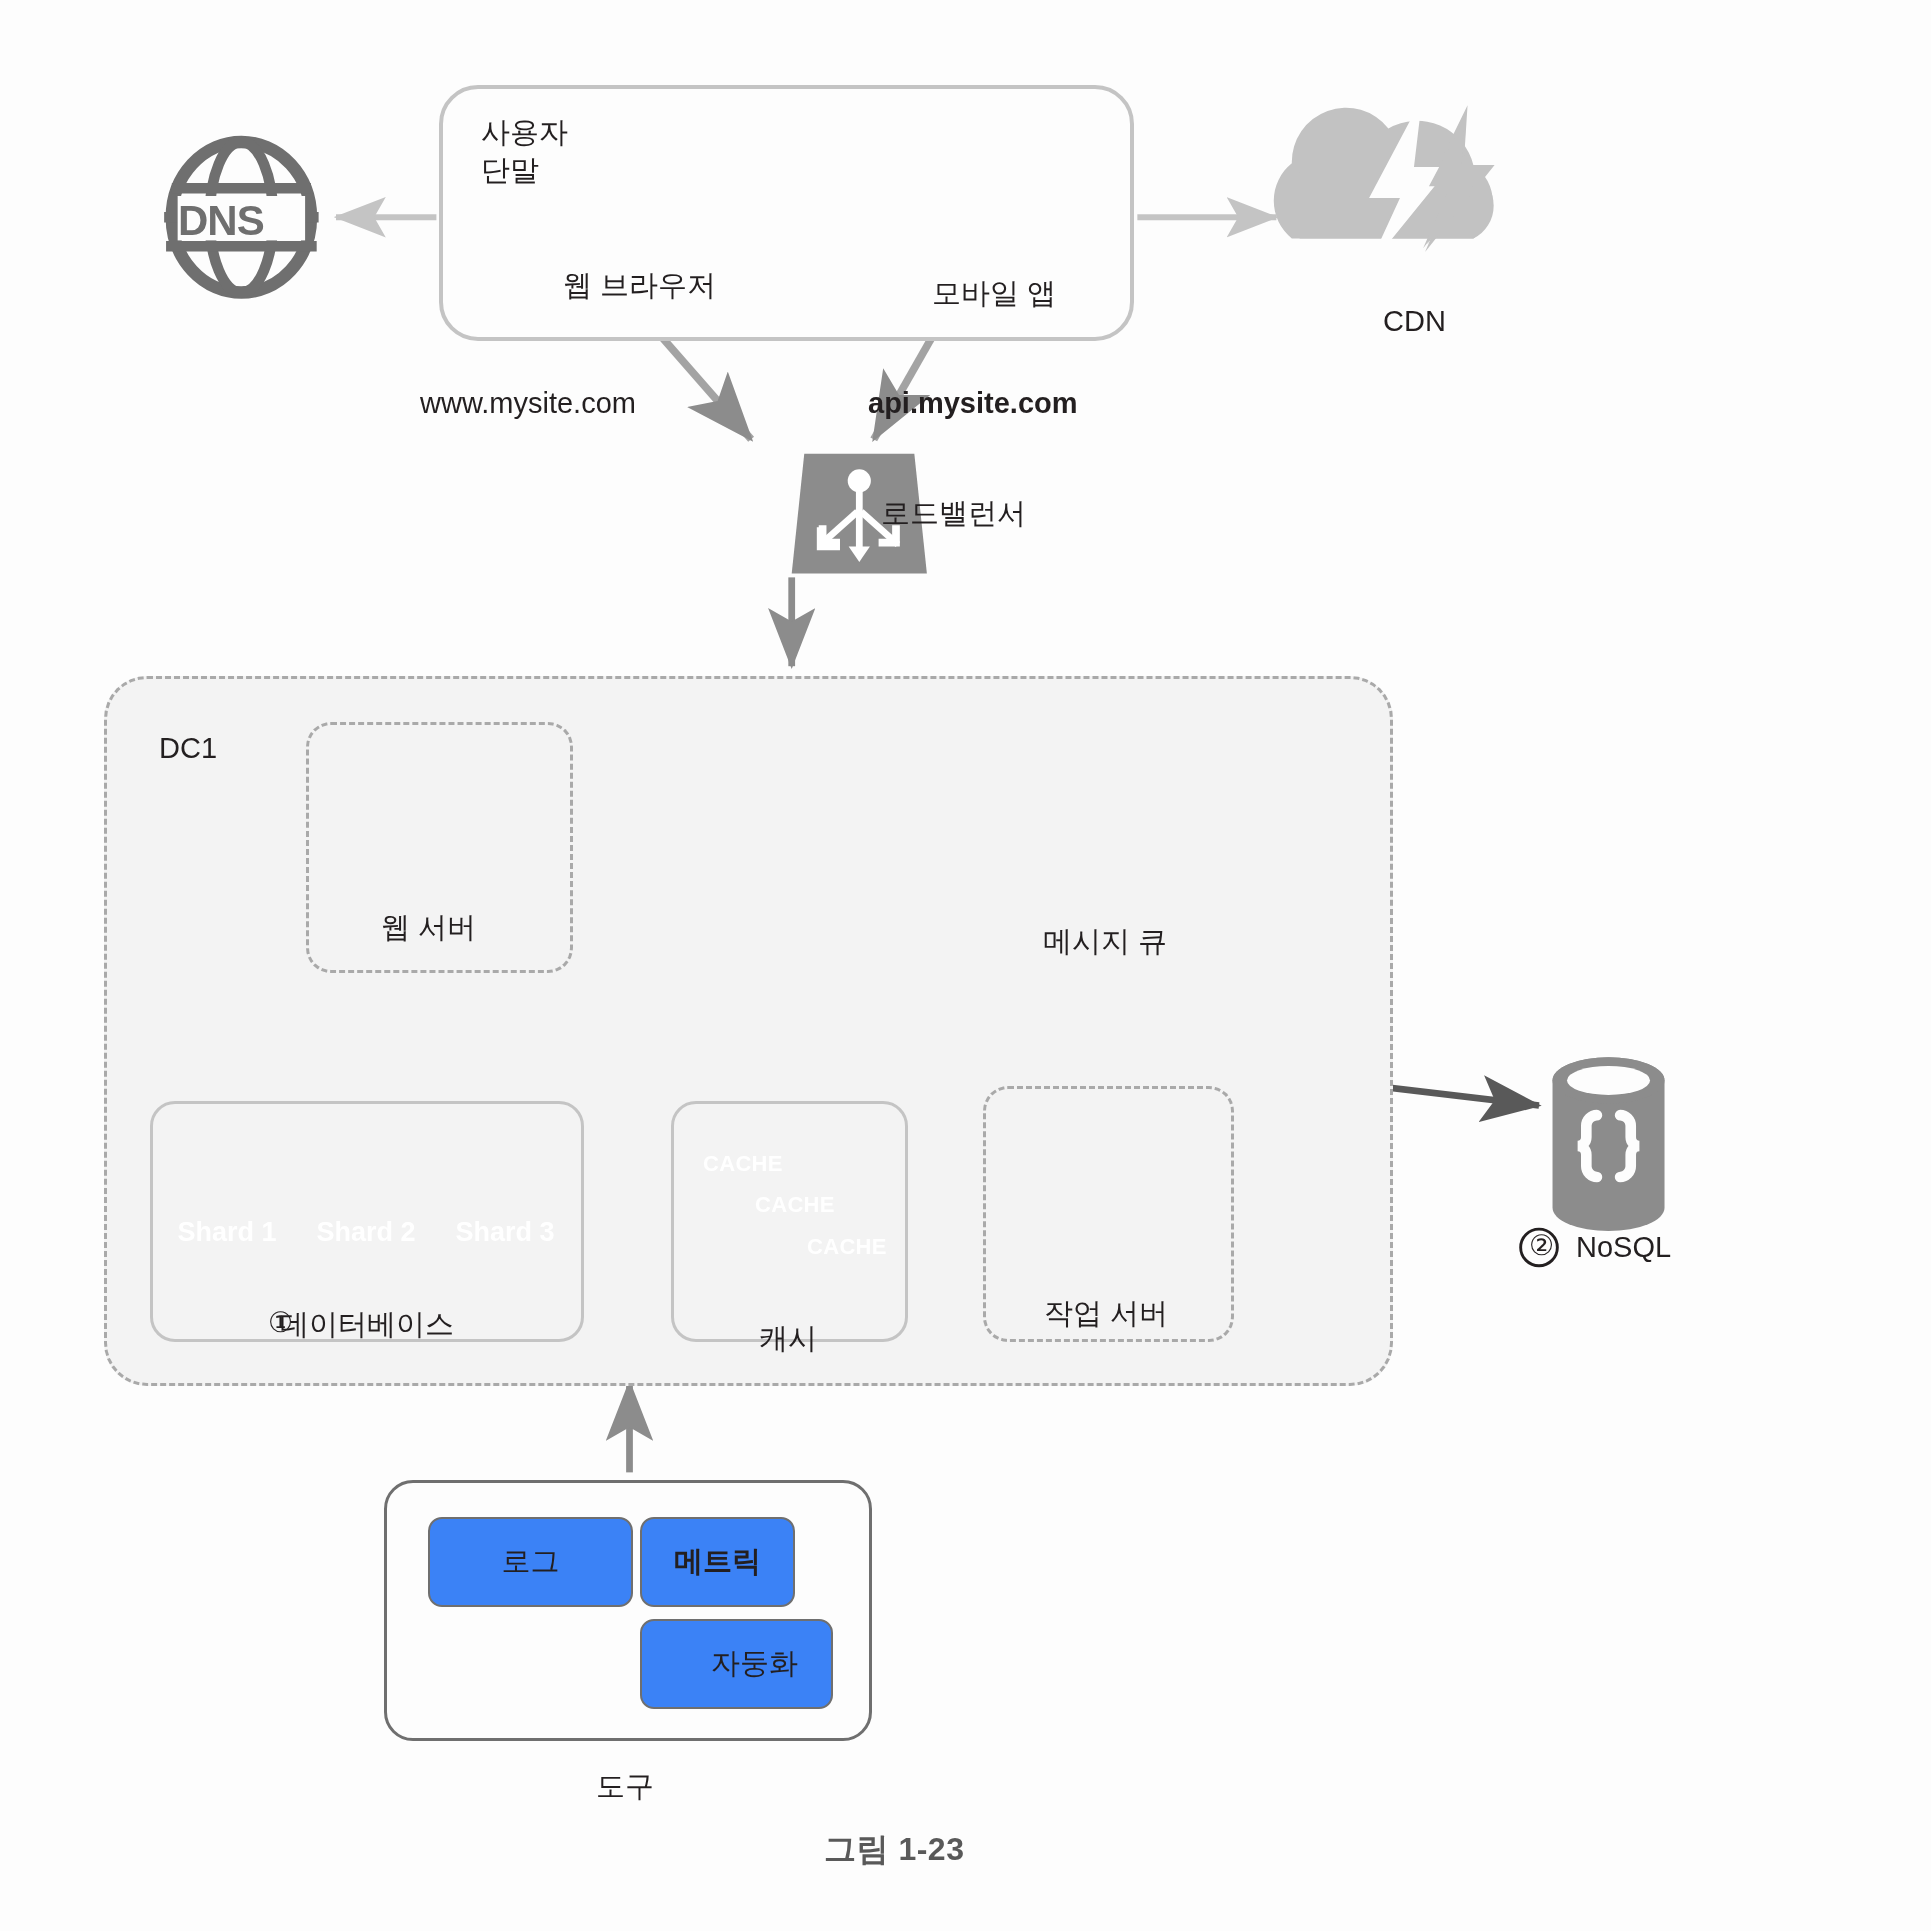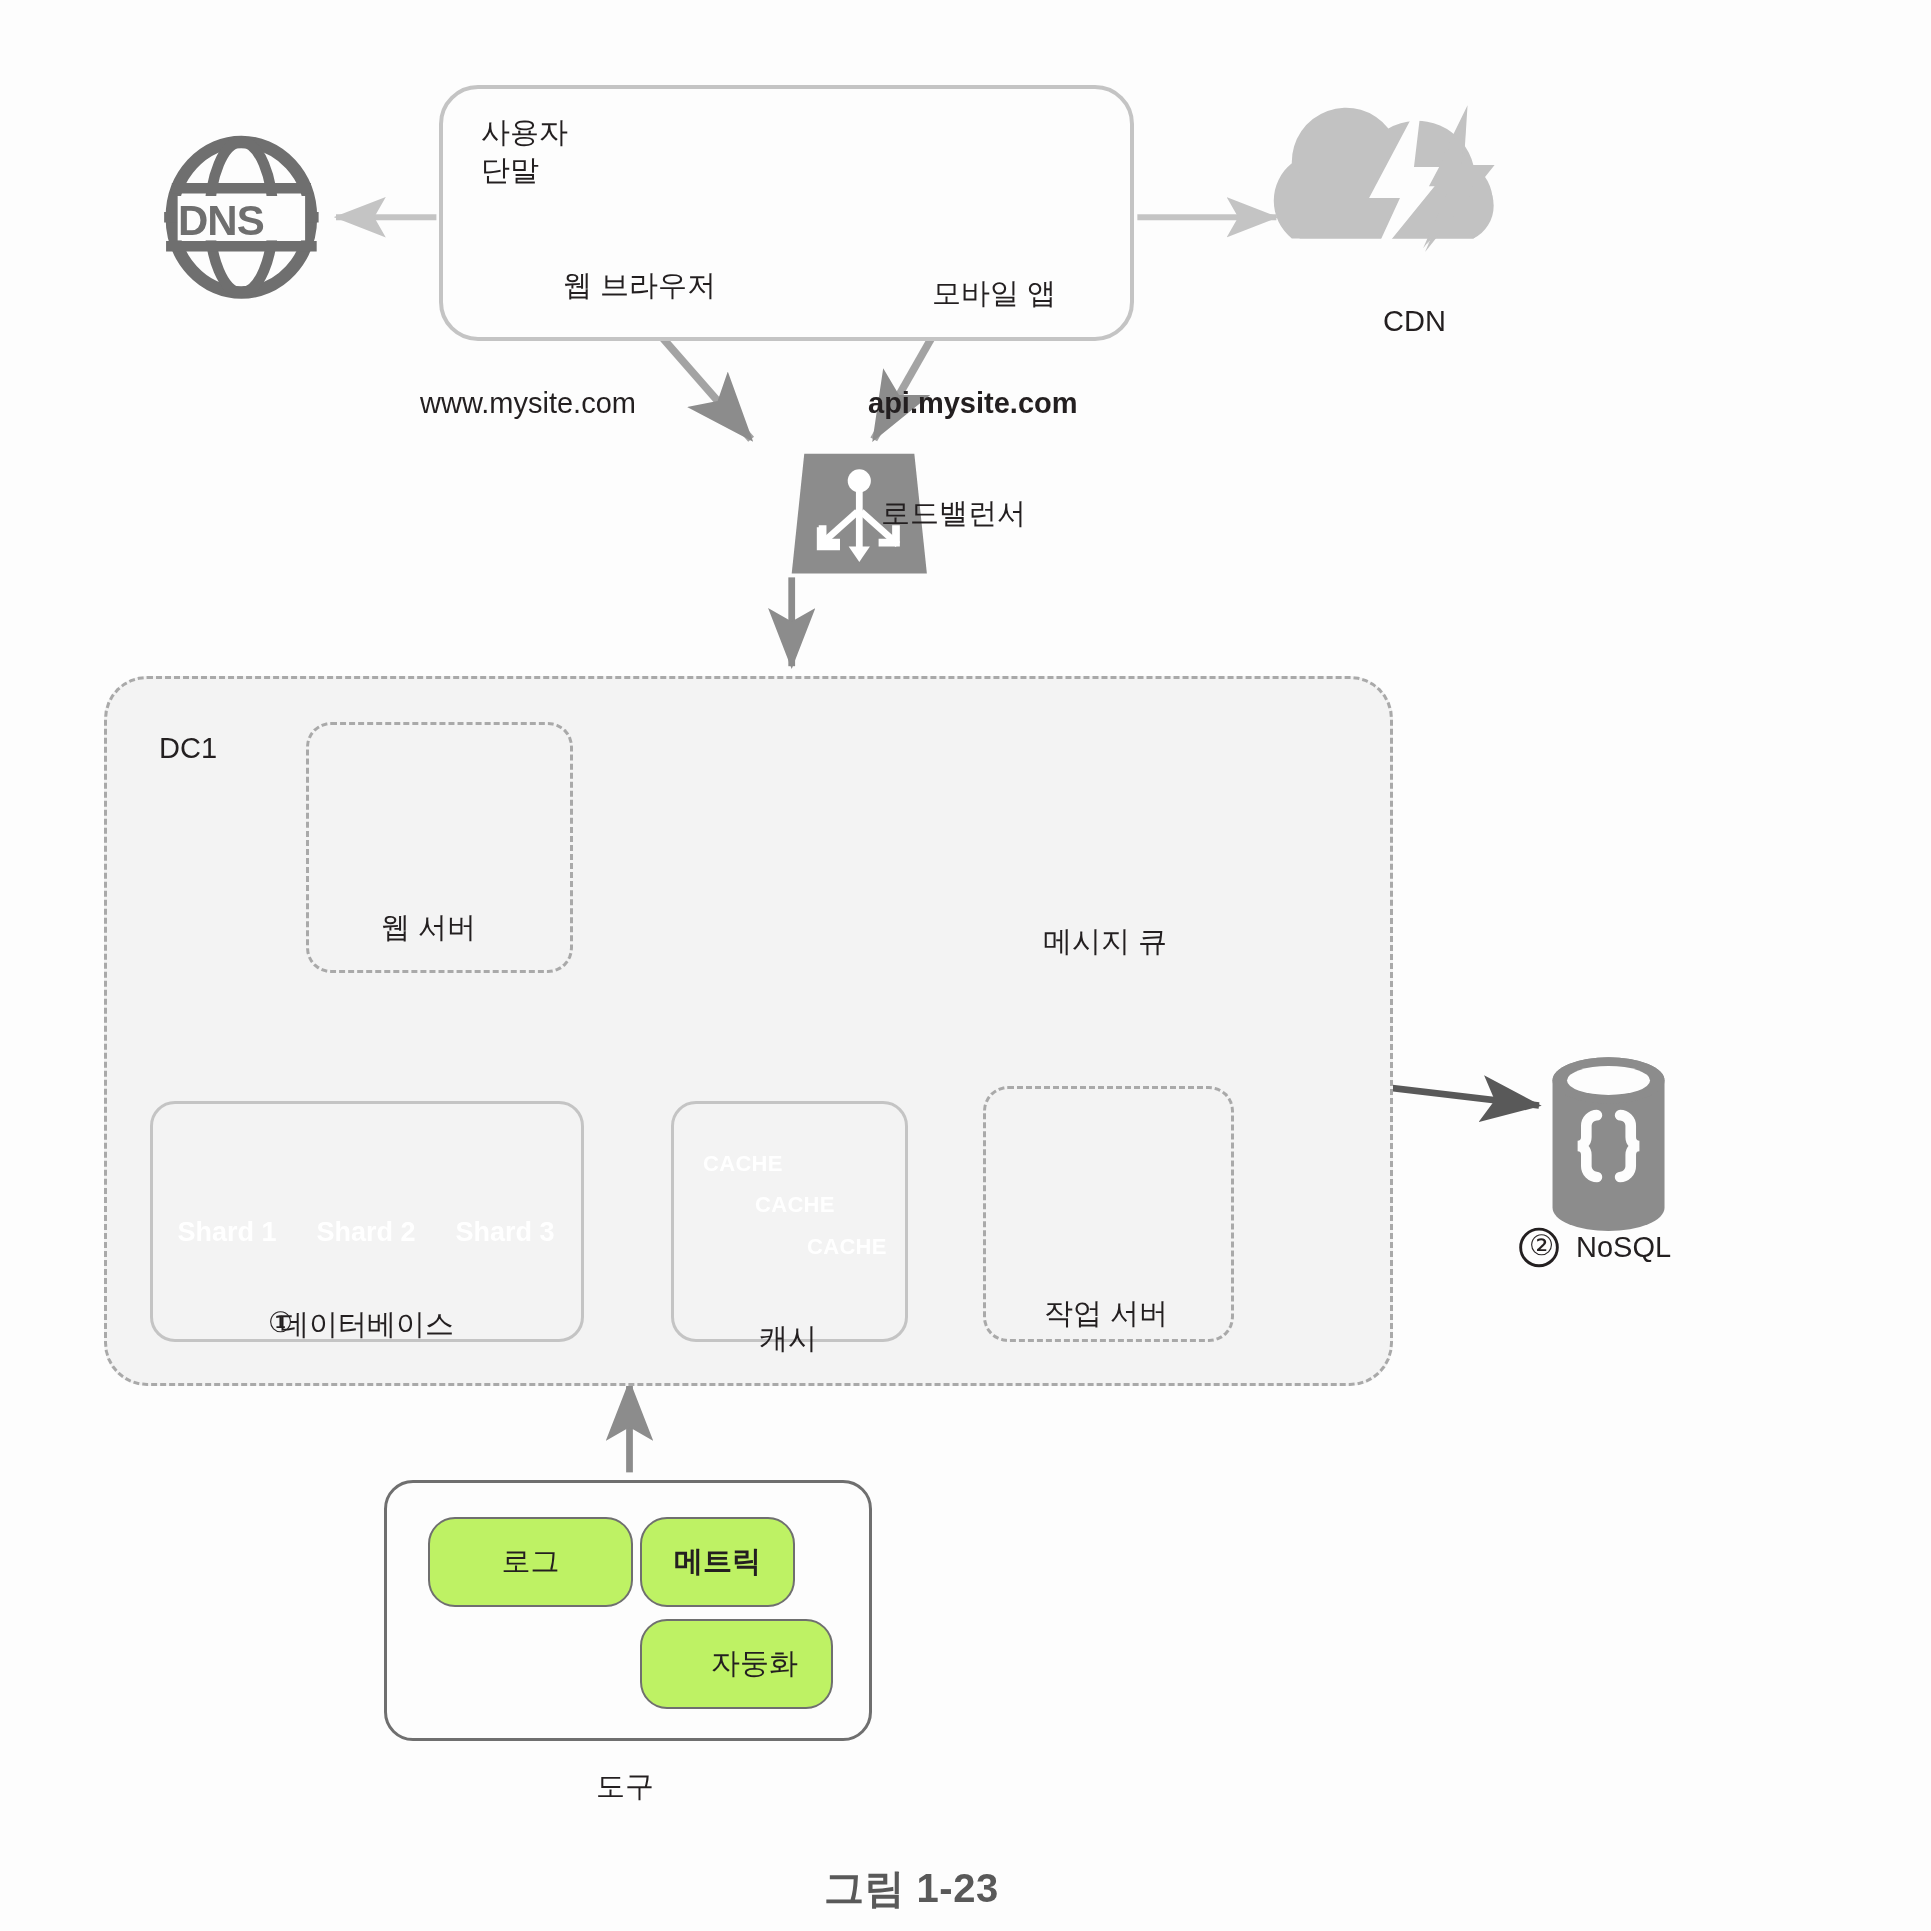--- a/index.html
+++ b/index.html
@@ -36,24 +36,23 @@
     white-space: pre;
     letter-spacing: 0px;
   }
   .lbl-white {
     color: #ffffff;
     font-weight: bold;
   }
   .caption {
     position: absolute;
     color: #595959;
-    font-size: 40px;
+    font-size: 32px;
     font-weight: bold;
     letter-spacing: 0.5px;
-    margin-top: 33px;
   }
 
   
   .client-box {
     position: absolute;
     left: 439px; top: 85px;
     width: 695px; height: 256px;
     border: 4.8px solid #c4c4c4;
     border-radius: 39px;
     background: #fdfdfd;
@@ -91,28 +90,28 @@
     left: 384px; top: 1480px;
     width: 488px; height: 261px;
     border: 3.9px solid #6f6f6f;
     border-radius: 29px;
     box-sizing: border-box;
     background: #fdfdfd;
   }
   .tool-cell {
     position: absolute;
     border: 2.9px solid #6f6f6f;
-    border-radius: 27px;
+    border-radius: 14px;
     box-sizing: border-box;
     display: flex;
     align-items: center;
     justify-content: center;
     font-size: 29px;
     color: #231f20;
-    background: #bef264;
+    background: #3b82f6;
   }
   .cache-chip-text {
     position: absolute;
     color: #ffffff;
     font-size: 22px;
     font-weight: bold;
     letter-spacing: 0.3px;
   }
 </style>
 </head>

